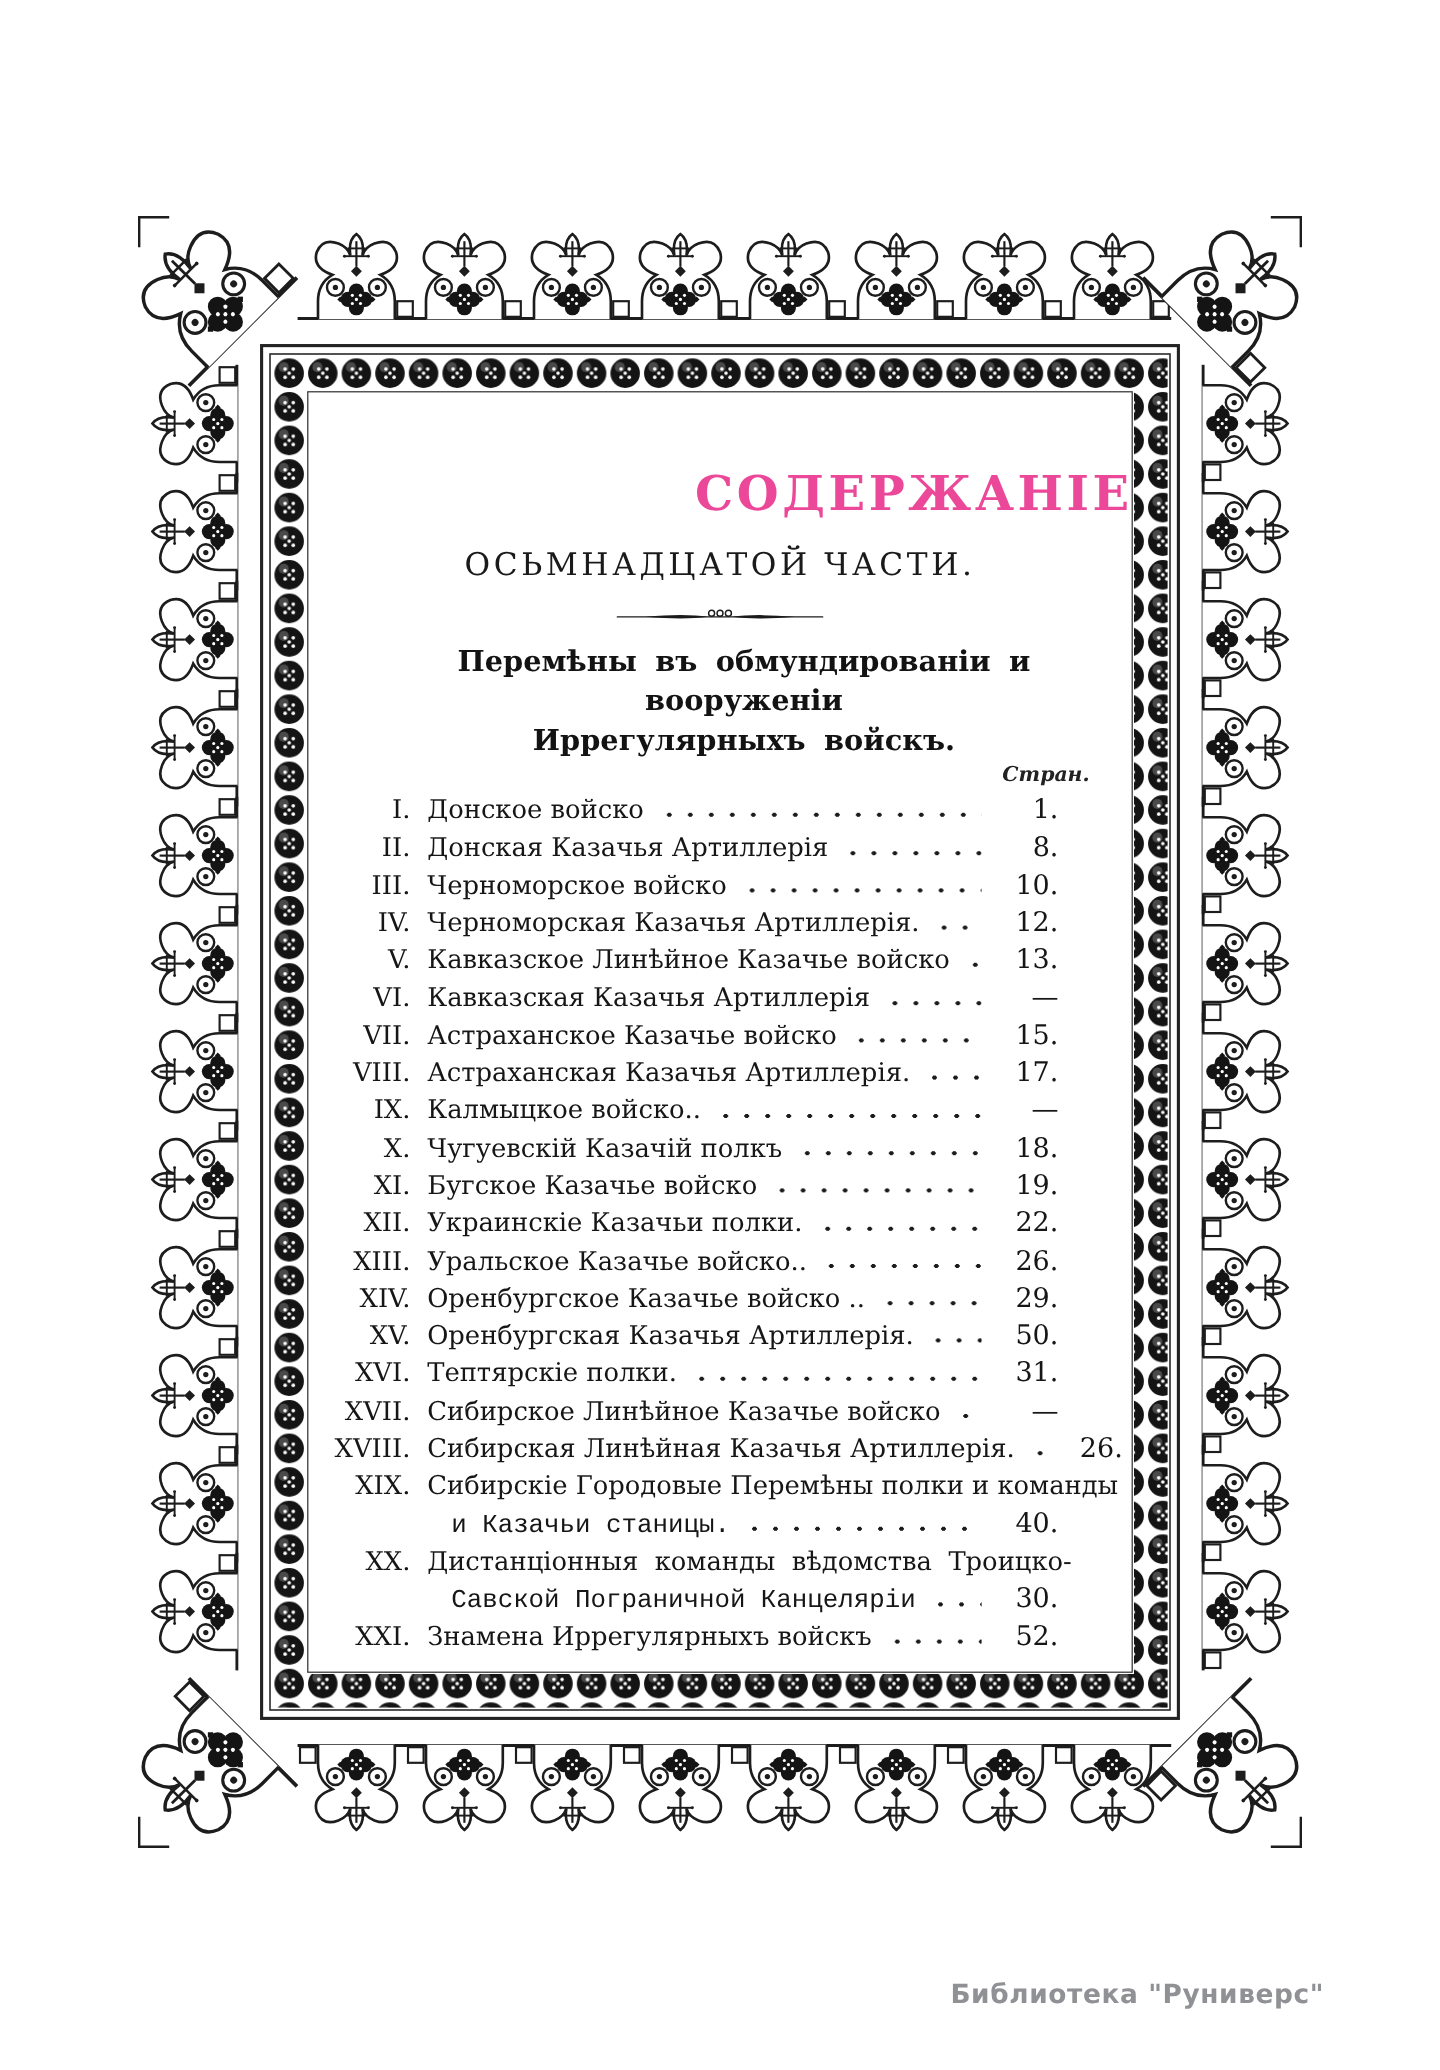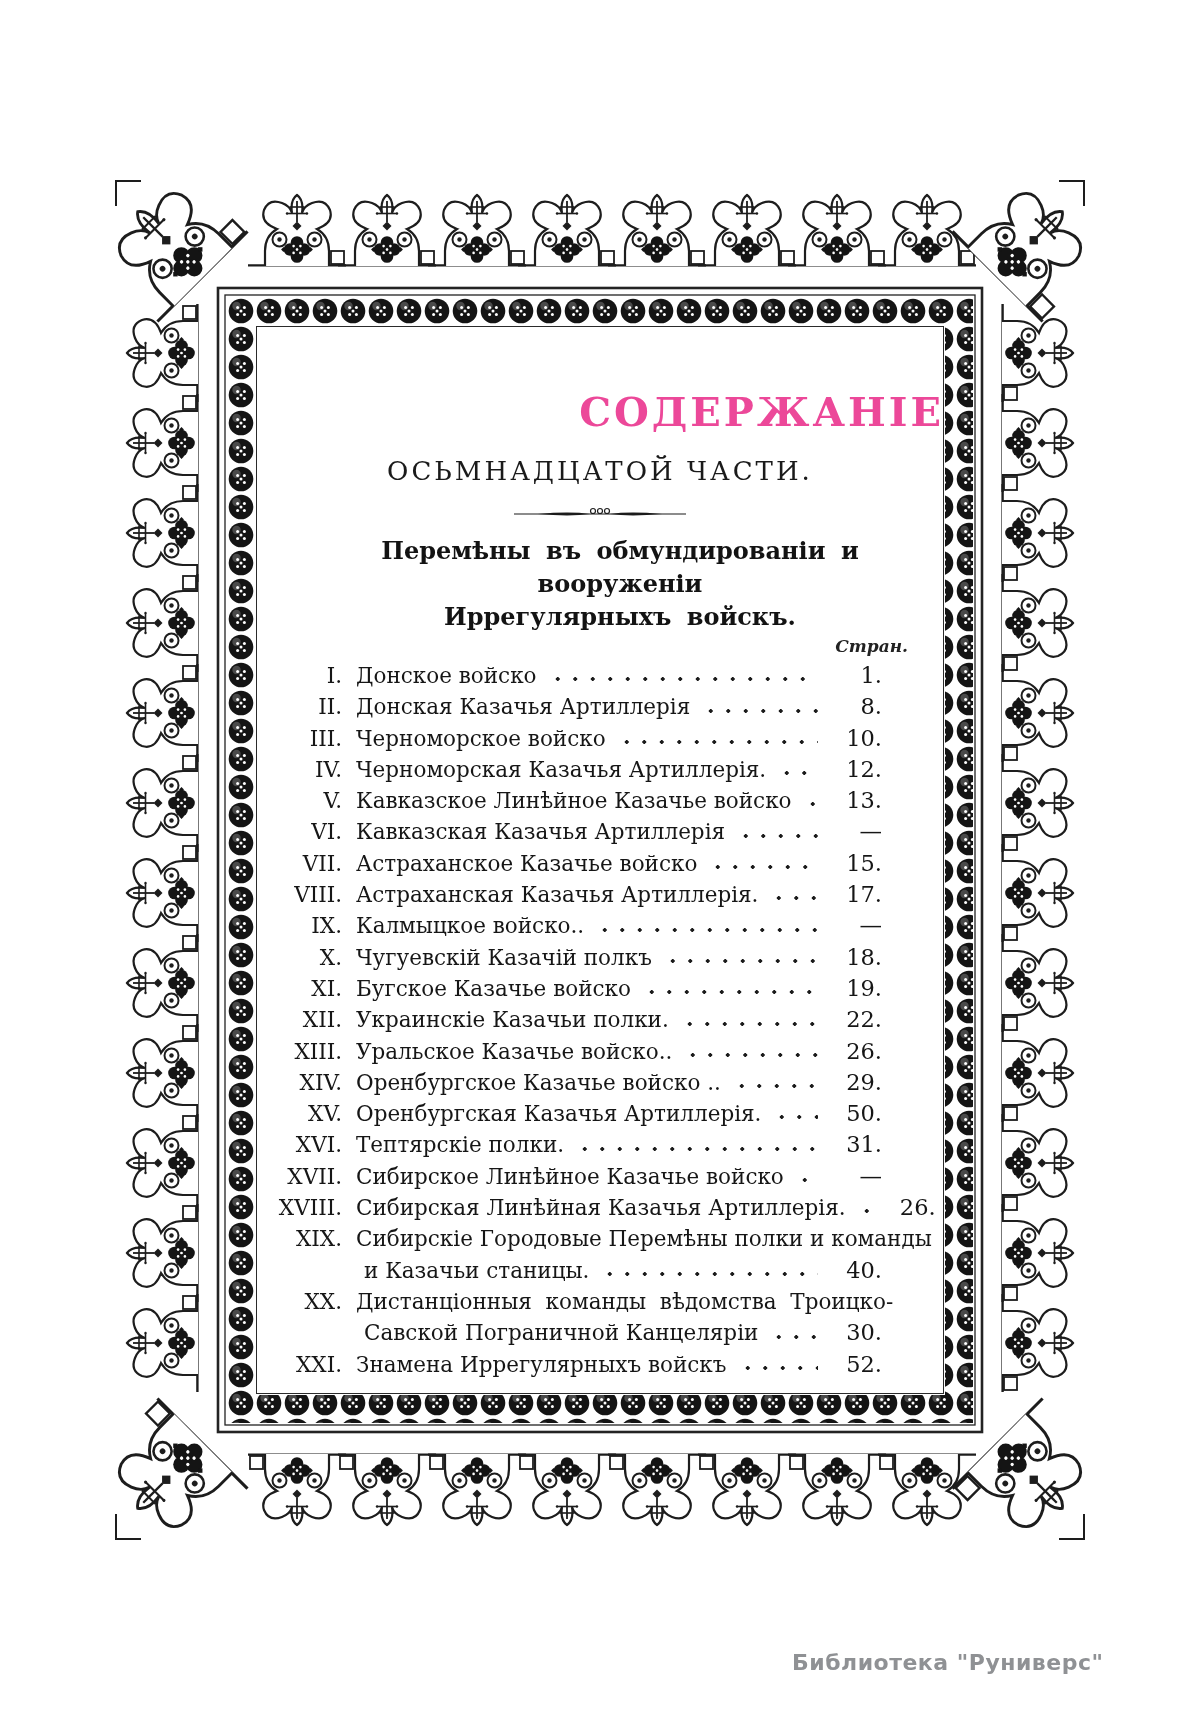--- a/index.html
+++ b/index.html
@@ -28,21 +28,21 @@
   }
   .page-col-label{
     margin-top:3px;height:22px;text-align:right;padding-right:36px;
     font-style:italic;font-size:17px;font-weight:bold;color:#222;
   }
   .toc{margin-top:2px;padding-left:16px;padding-right:62px;}
   .toc-row{margin:0;}
   .toc-line{display:flex;align-items:baseline;height:31.3px;line-height:31.3px;font-size:21.5px;}
   .toc-num{flex:0 0 70px;text-align:right;white-space:pre;font-size:21.5px;}
   .toc-title{margin-left:14px;white-space:pre;}
-  .toc-title.cont{margin-left:22px;}
+  .toc-title.cont{margin-left:34px;font-family:Liberation Mono, monospace;}
   .leader{
     flex:1 1 20px;min-width:16px;height:10px;align-self:flex-end;
     margin:0 8px 7px 10px;
     background-image:radial-gradient(circle,#1b1b1b 1.7px,rgba(0,0,0,0) 2px);
     background-size:17.5px 10px;background-repeat:repeat-x;background-position:2px center;
   }
   .pageno{flex:0 0 56px;text-align:right;font-size:22.5px;white-space:pre;}
   .watermark{
     position:absolute;left:792px;top:1650px;width:340px;
     font-family:"DejaVu Sans","Liberation Sans",sans-serif;

